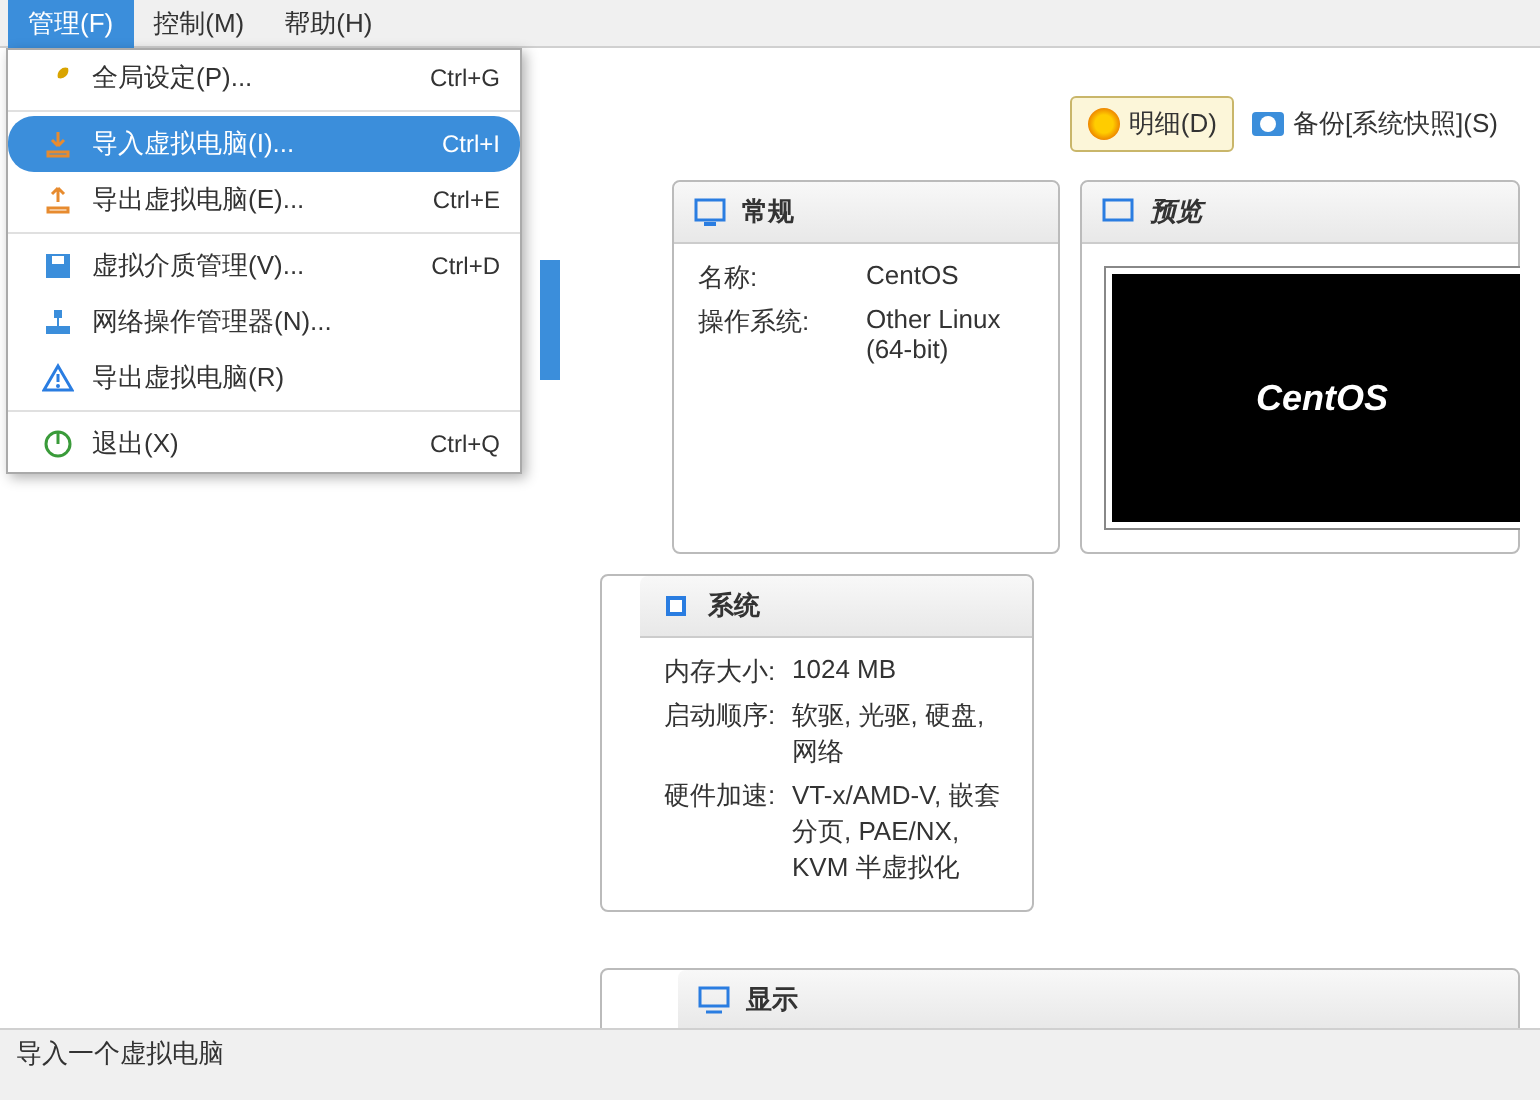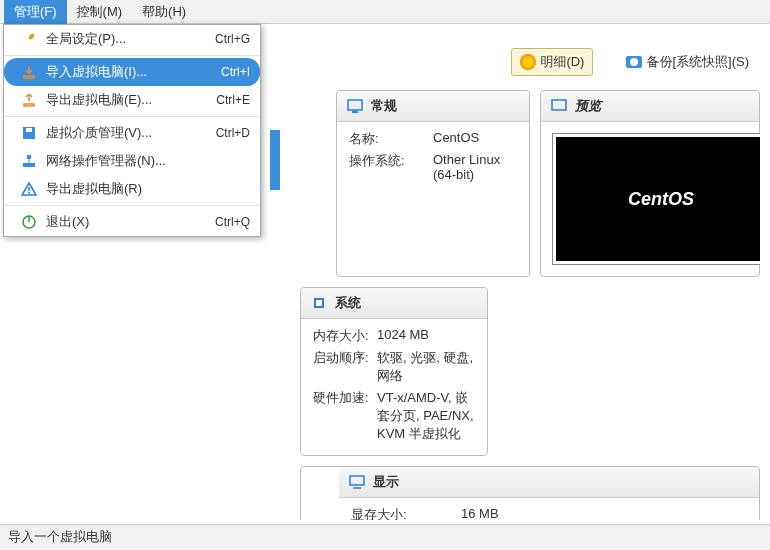--- a/index.html
+++ b/index.html
@@ -7,40 +7,40 @@
 .menubar { height: 24px; background: #f0f0f0; border-bottom: 1px solid #d0d0d0; display: flex; align-items: center; padding: 0 4px; }
 .menu-item { padding: 3px 10px; cursor: pointer; }
 .menu-item.active { background: #3b8edb; color: #fff; }
 .dropdown { position: absolute; left: 3px; top: 24px; width: 258px; background: #fff; border: 1px solid #aaa; box-shadow: 2px 2px 6px rgba(0,0,0,.3); z-index: 100; }
 .dd-row { display: flex; align-items: center; height: 28px; padding: 0 10px 0 16px; }
 .dd-row.hi { background: #3b8edb; color: #fff; border-radius: 13px; }
 .dd-row .ico { width: 18px; height: 18px; margin-right: 8px; display: flex; align-items: center; justify-content: center; }
 .dd-row .lbl { flex: 1; }
 .dd-row .sc { font-size: 12px; }
 .dd-sep { height: 1px; background: #e0e0e0; margin: 2px 0; }
-.toolbar-right { position: absolute; top: 48px; right: 12px; display: flex; gap: 24px; align-items: center; }
+.toolbar-right { position: absolute; top: 48px; right: 12px; display: flex; gap: 0; align-items: center; }
 .tool-btn { display: flex; align-items: center; gap: 4px; padding: 4px 8px; border: 1px solid transparent; border-radius: 3px; cursor: pointer; }
 .tool-btn.active { border: 1px solid #c9b66a; background: #fcf6d9; }
 .tool-btn .gear { width:16px; height:16px; border-radius:50%; background: radial-gradient(circle,#fc0 40%,#e80 70%); position:relative; }
 .tool-btn .cam { width:16px; height:12px; background:#3b8edb; border-radius:2px; position:relative; }
 .tool-btn .cam::before { content:""; position:absolute; top:2px; left:4px; width:8px; height:8px; background:#fff; border-radius:50%; }
 .selection-bar { position: absolute; top: 130px; left: 270px; right: 490px; height: 60px; background: #3b8edb; }
 .main { position: absolute; top: 90px; left: 300px; right: 10px; bottom: 30px; overflow: hidden; }
 .panel-row { display: flex; gap: 10px; margin-bottom: 10px; margin-left: 36px; }
 .panel { border: 1px solid #bbb; border-radius: 4px; background: #fff; }
 .panel.left { flex: 1; }
 .panel.right { width: 220px; font-style: italic; }
 .panel-head { display: flex; align-items: center; gap: 8px; padding: 6px 10px; background: linear-gradient(#f8f8f8,#e8e8e8); border-bottom: 1px solid #ccc; border-radius: 4px 4px 0 0; font-weight: bold; }
 .pico { width: 16px; height: 16px; display:flex; align-items:center; justify-content:center; }
 .panel-body { padding: 8px 12px; font-size: 13px; }
 .kv { display: flex; margin-bottom: 4px; }
 .kv .k { width: 84px; }
 .kv .v { flex: 1; }
 .preview { margin: 12px; width: 216px; height: 130px; background: #000; display:flex; align-items:center; justify-content:center; color:#fff; font-weight:bold; font-size:18px; border: 3px solid #fff; box-shadow: 0 0 0 1px #888; }
-.status { position: absolute; left: 0; right: 0; bottom: 0; height: 26px; padding: 3px 8px; background: #f0f0f0; border-top: 1px solid #d0d0d0; font-size: 13px; }
+.status { position: absolute; left: 0; right: 0; bottom: 0; height: 36px; padding: 3px 8px; background: #f0f0f0; border-top: 1px solid #d0d0d0; font-size: 13px; }
 svg { pointer-events: none; }
 </style>
 </head>
 <body>
 
 <div class="menubar">
   <div class="menu-item active"><span>管理(F)</span></div>
   <div class="menu-item"><span>控制(M)</span></div>
   <div class="menu-item"><span>帮助(H)</span></div>
 </div>
@@ -164,21 +164,21 @@
             </svg>
           </span>
           <span>预览</span>
         </div>
       <div class="preview">
           <span>CentOS</span>
         </div>
     </div>
   </div>
 
-  <div class="panel" style="width:188px; margin-bottom:10px;">
+  <div class="panel" style="width:217px; margin-bottom:28px;padding-left:19px;">
     <div class="panel-head">
         <span class="pico">
           <svg width="16" height="16">
             <rect x="3" y="3" width="10" height="10" fill="#2a7de1"></rect>
             <rect x="5" y="5" width="6" height="6" fill="#fff"></rect>
           </svg>
         </span>
         <span>系统</span>
       </div>
     <div class="panel-body">

